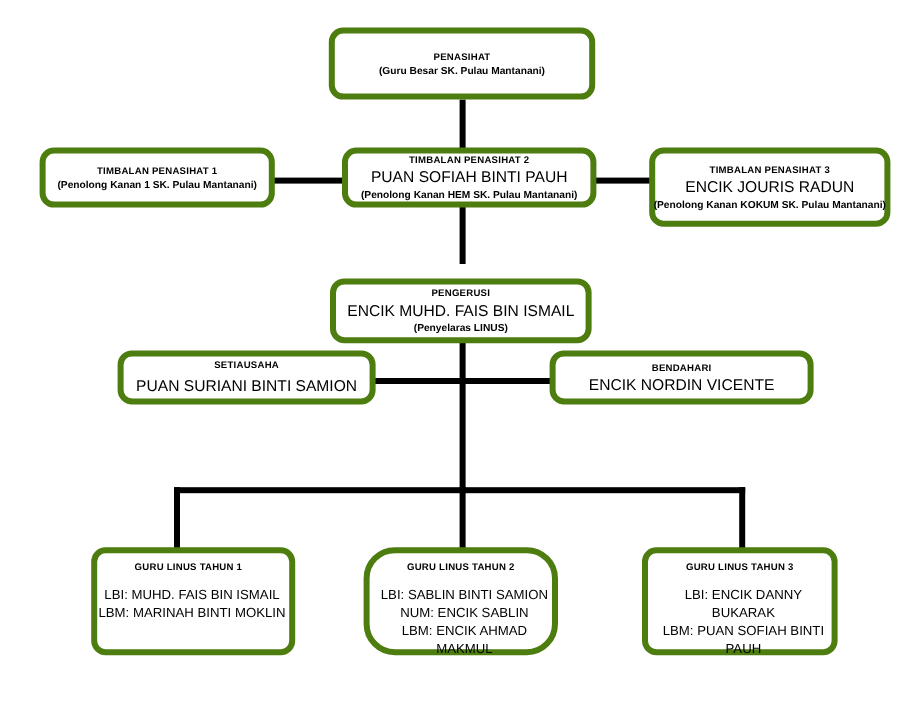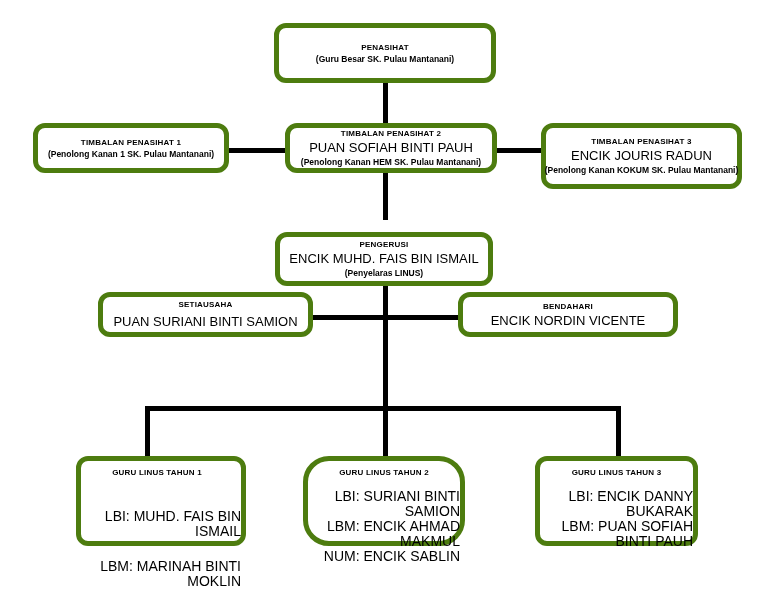--- a/index.html
+++ b/index.html
@@ -57,23 +57,23 @@
     justify-content: flex-start;
     padding: 6px 0 4px 0;
   }
   .leaf .role {
     text-align: center;
     font-size: 8px;
     font-weight: bold;
     margin-bottom: 11px;
   }
   .leaf .lines {
-    font-size: 14px;
+    font-size: 11px;
     line-height: 15px;
-    text-align: right;
+    text-align: center;
     padding-left: 6px;
     white-space: normal;
   }
   .leaf.overflow .lines,
   .leaf.overflow .role {
     margin-left: -8px;
   }
   
   .conn {
     position: absolute;
@@ -136,31 +136,31 @@
   <div class="node" style="left:98px; top:292px; width:215px; height:45px;justify-content:space-between;">
     <div class="role">SETIAUSAHA</div>
     <div class="person">PUAN SURIANI BINTI SAMION</div>
   </div>
 
   <div class="node" style="left:458px; top:292px; width:220px; height:45px;">
     <div class="role">BENDAHARI</div>
     <div class="person">ENCIK NORDIN VICENTE</div>
   </div>
 
-  <div class="node leaf overflow" style="left:76px; top:456px; width:170px; height:90px;gap:20px;">
+  <div class="node leaf overflow" style="left:76px; top:456px; width:170px; height:90px;">
     <div class="role">GURU LINUS TAHUN 1</div>
     <div class="lines">LBI: MUHD. FAIS BIN ISMAIL</div>
     <div class="lines">LBM: MARINAH BINTI MOKLIN</div>
   </div>
 
   <div class="node leaf" style="left:303px; top:456px; width:162px; height:90px;border-radius:26px;">
     <div class="role">GURU LINUS TAHUN 2</div>
-    <div class="lines">LBI: SURIANI BINTI SAMION</div>
+    <div class="lines">LBI: SABLIN BINTI SAMION</div>
+    <div class="lines">NUM: ENCIK SABLIN</div>
     <div class="lines">LBM: ENCIK AHMAD MAKMUL</div>
-    <div class="lines">NUM: ENCIK SABLIN</div>
   </div>
 
   <div class="node leaf" style="left:535px; top:456px; width:163px; height:90px;">
     <div class="role">GURU LINUS TAHUN 3</div>
     <div class="lines">LBI: ENCIK DANNY BUKARAK</div>
     <div class="lines">LBM: PUAN SOFIAH BINTI PAUH</div>
   </div>
 
 </div>
 

